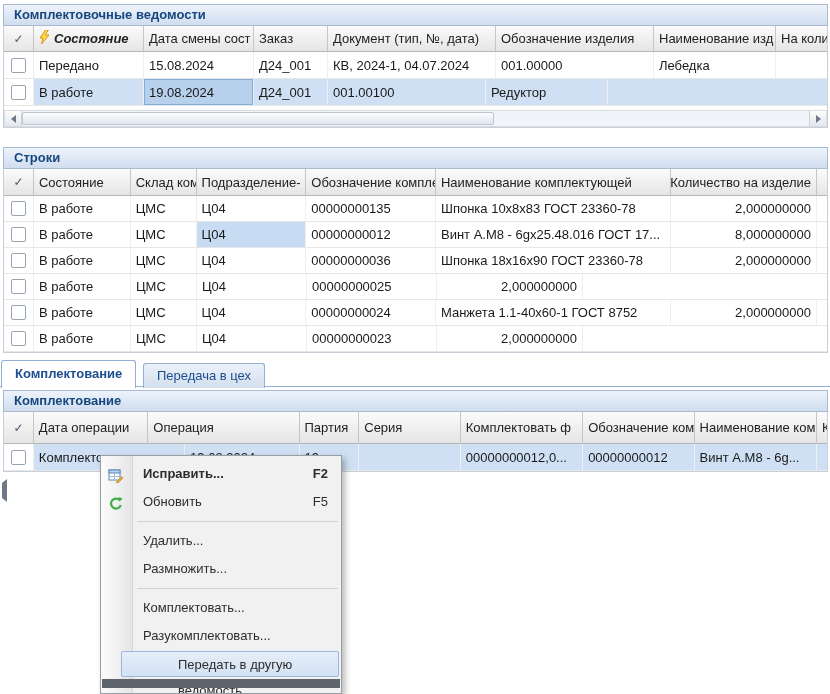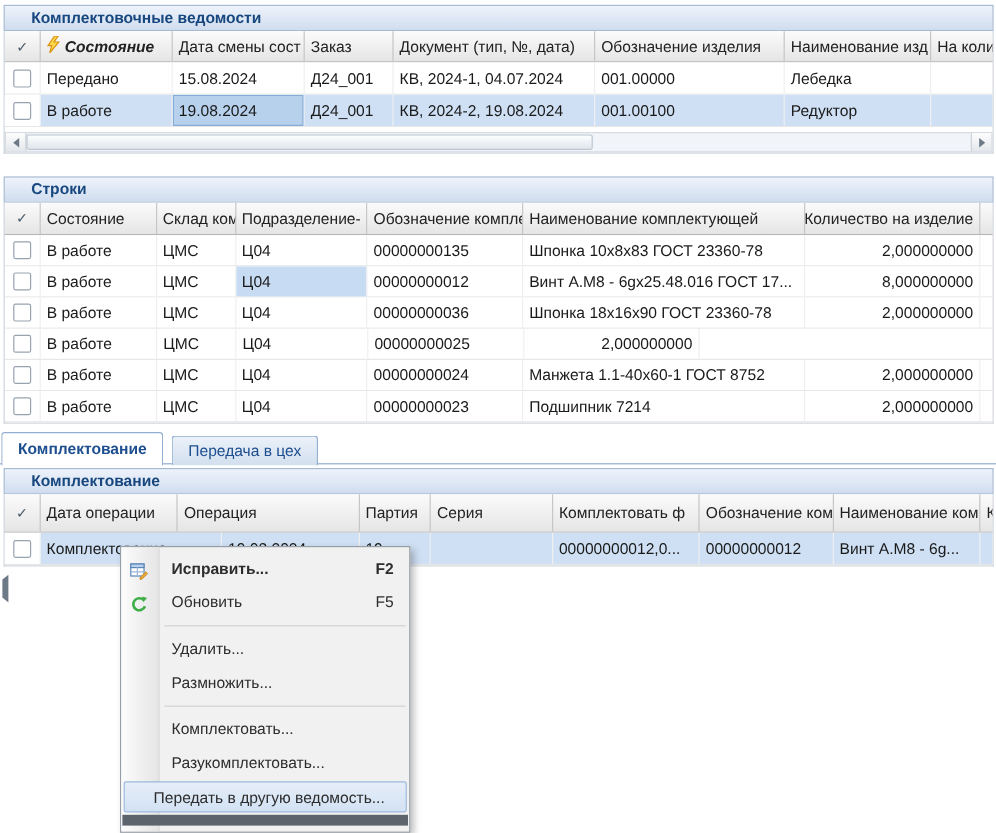--- a/index.html
+++ b/index.html
@@ -4,21 +4,21 @@
 <style>
   html,body{margin:0;padding:0;}
   body{
     width:830px;height:694px;position:relative;overflow:hidden;
     background:#ffffff;
     font-family:"Liberation Sans", sans-serif;
     font-size:13px;color:#1a1a1a;
   }
   .panel{position:absolute;left:3px;width:825px;box-sizing:border-box;}
   .panel-title{
-    height:20px;line-height:20px;padding-left:22px;
+    height:20px;line-height:20px;padding-left:10px;
     font-weight:bold;color:#17477e;font-size:13px;
     background:linear-gradient(#eef3fb,#d0ddef);
     border:1px solid #a6bad2;
   }
   .grid{background:#fff;border-left:1px solid #c9cfd8;border-right:1px solid #c9cfd8;border-bottom:1px solid #c9cfd8;}
   .hrow{display:flex;background:linear-gradient(#fbfbfb,#e5e5e5);border-bottom:1px solid #b6b6b6;}
   .hc{
     box-sizing:border-box;border-right:1px solid #c6c6c6;
     display:flex;align-items:center;padding:0 5px;
     white-space:nowrap;overflow:hidden;color:#222;
@@ -84,21 +84,21 @@
     position:absolute;left:100px;top:455px;width:242px;height:239px;
     box-sizing:border-box;border:1px solid #989ea6;background:#f1f1f1;
     box-shadow:3px 3px 6px rgba(0,0,0,0.28);padding-top:4px;overflow:hidden;z-index:10;
   }
   .ctx-gutter{position:absolute;left:0;top:0;bottom:0;width:31px;background:linear-gradient(to right,#fcfcfc,#e5e5e5);border-right:1px solid #d6d6d6;}
   .mi{position:relative;height:28px;line-height:28px;padding-left:42px;color:#2d2d2d;z-index:2;cursor:default;}
   .mi .mi-ic{position:absolute;left:7px;top:50%;transform:translateY(-50%);width:16px;height:16px;}
   .mi .mi-sc{position:absolute;right:13px;}
   .mi.bold{font-weight:bold;}
   .mi.hovered{
-    margin:1px 2px 0 2px;height:26px;line-height:26px;padding-left:24px;
+    margin:1px 2px 0 20px;height:26px;line-height:26px;padding-left:56px;
     background:linear-gradient(#e6eef8,#d2e2f4);border:1px solid #9ab8dc;border-radius:2px;box-sizing:border-box;
   }
   .mi-sep{height:1px;background:#d2d2d2;margin:5px 3px 5px 36px;position:relative;z-index:2;}
   .ctx-cut{position:relative;z-index:2;height:9px;margin:2px 1px 0 1px;background:#5e646b;}
 
   
   .mini-arrow{position:absolute;left:2px;top:483px;z-index:1;}
 </style>
 </head>
 <body>
@@ -137,21 +137,20 @@
       <div class="dc w7">Лебедка</div>
       <div class="dc w8"></div>
     </div>
     <div class="drow sel">
       <div class="dc w1 cb-cell">
           <span class="cb"></span>
         </div>
       <div class="dc w2">В работе</div>
       <div class="dc w3 cell-focus">19.08.2024</div>
       <div class="dc w4">Д24_001</div>
-      <div class="dc w5">КВ, 2024-2, 19.08.2024</div>
       <div class="dc w6">001.00100</div>
       <div class="dc w7">Редуктор</div>
       <div class="dc w8"></div>
     </div>
     <div class="spacer"></div>
     <div class="hscroll">
       <div class="sb-btn">
           <span class="tri-l"></span>
         </div>
       <div class="sb-thumb"></div>
@@ -243,21 +242,20 @@
     </div>
 
     <div class="drow">
       <div class="dc w1 cb-cell">
           <span class="cb"></span>
         </div>
       <div class="dc w2">В работе</div>
       <div class="dc w3">ЦМС</div>
       <div class="dc w4">Ц04</div>
       <div class="dc w5">00000000023</div>
-      <div class="dc w6">Подшипник 7214</div>
       <div class="dc w7">2,000000000</div>
       <div class="dc w8"></div>
     </div>
   </div>
 </div>
 
 <div class="tabs">
   <div class="tab active">Комплектование</div>
   <div class="tab">Передача в цех</div>
 </div>

